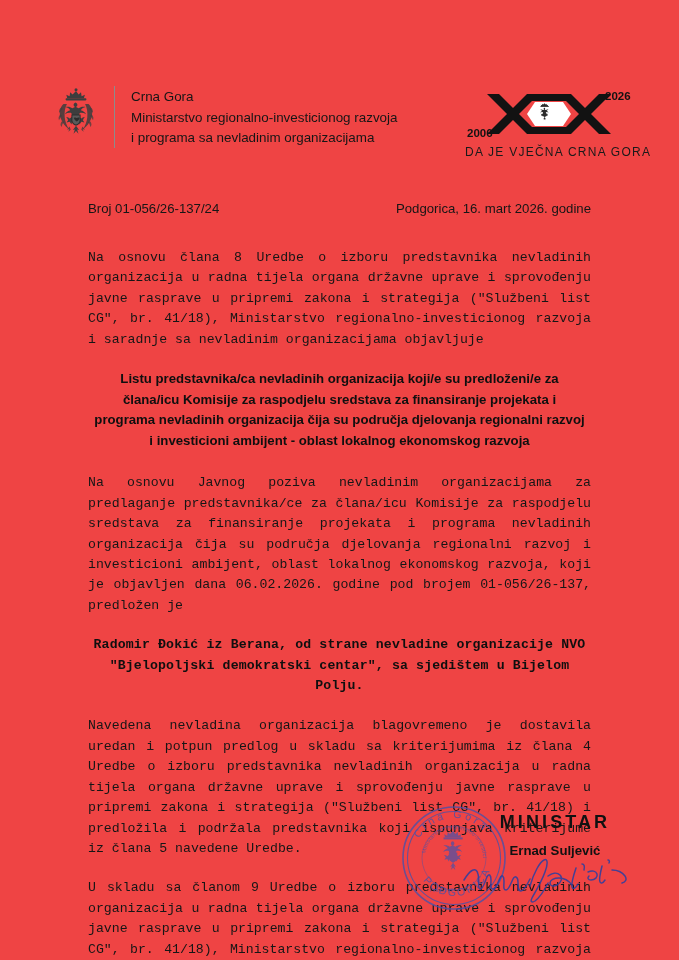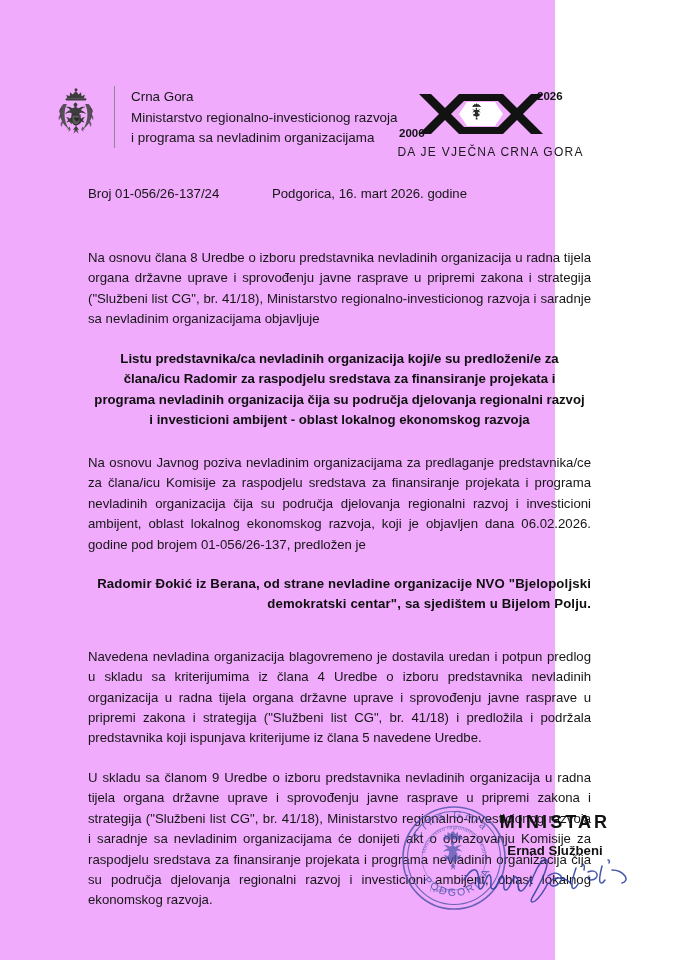--- a/index.html
+++ b/index.html
@@ -11,23 +11,23 @@
     width: 679px;
     height: 960px;
     font-family: "Liberation Sans", sans-serif;
     color: #1a1a1a;
     position: relative;
     overflow: hidden;
   }
 
   .page {
     position: relative;
-    width: 555px;
+    width: 679px;
     height: 960px;
-    background: #f0abfc;
+    background: #ef4444;
     box-sizing: border-box;
   }
 
   
   .letterhead {
     position: absolute;
     top: 86px;
     left: 52px;
     right: 46px;
     height: 86px;
@@ -92,21 +92,21 @@
     text-align: center;
     font-size: 12px;
     letter-spacing: 1.25px;
     color: #1a1a1a;
     white-space: nowrap;
   }
 
   
   .meta-row {
     position: absolute;
-    top: 186px;
+    top: 201px;
     left: 88px;
     right: 88px;
     display: flex;
     justify-content: space-between;
     align-items: baseline;
   }
   .meta-row span {
     font-size: 13.2px;
     color: #161616;
   }
@@ -120,38 +120,39 @@
   }
 
   p.para {
     margin: 0 0 19px 0;
     font-size: 13.2px;
     line-height: 20.4px;
     text-align: justify;
     text-justify: inter-word;
     color: #161616;
     hyphens: none;
+    font-family: Liberation Mono, monospace;
   }
   p.para:last-child { margin-bottom: 12px; }
 
   p.title-block {
     margin: 14px 0 22px 0;
     font-size: 13.2px;
     line-height: 20.6px;
     font-weight: bold;
     text-align: center;
     color: #0f0f0f;
     padding: 0 6px;
   }
 
   p.bold-para {
     font-weight: bold;
-    text-align: right;
+    text-align: center;
     color: #0f0f0f;
-    margin-bottom: 32px;
+    margin-bottom: 20px;
     letter-spacing: 0.15px;
   }
 
   
   .sig-area {
     position: absolute;
     left: 398px;
     top: 802px;
     width: 240px;
     height: 120px;
@@ -271,21 +272,21 @@
     </div>
   </div>
 
   <div class="meta-row">
     <span>Broj 01-056/26-137/24</span>
     <span>Podgorica, 16. mart 2026. godine</span>
   </div>
 
   <div class="body-wrap">
     <p class="para">Na osnovu člana 8 Uredbe o izboru predstavnika nevladinih organizacija u radna tijela organa državne uprave i sprovođenju javne rasprave u pripremi zakona i strategija ("Službeni list CG", br. 41/18), Ministarstvo regionalno-investicionog razvoja i saradnje sa nevladinim organizacijama objavljuje</p>
-    <p class="title-block">Listu predstavnika/ca nevladinih organizacija koji/e su predloženi/e za člana/icu Radomir za raspodjelu sredstava za finansiranje projekata i programa nevladinih organizacija čija su područja djelovanja regionalni razvoj i investicioni ambijent - oblast lokalnog ekonomskog razvoja</p>
+    <p class="title-block">Listu predstavnika/ca nevladinih organizacija koji/e su predloženi/e za člana/icu Komisije za raspodjelu sredstava za finansiranje projekata i programa nevladinih organizacija čija su područja djelovanja regionalni razvoj i investicioni ambijent - oblast lokalnog ekonomskog razvoja</p>
     <p class="para">Na osnovu Javnog poziva nevladinim organizacijama za predlaganje predstavnika/ce za člana/icu Komisije za raspodjelu sredstava za finansiranje projekata i programa nevladinih organizacija čija su područja djelovanja regionalni razvoj i investicioni ambijent, oblast lokalnog ekonomskog razvoja, koji je objavljen dana 06.02.2026. godine pod brojem 01-056/26-137, predložen je</p>
     <p class="para bold-para">Radomir Đokić iz Berana, od strane nevladine organizacije NVO "Bjelopoljski demokratski centar", sa sjedištem u Bijelom Polju.</p>
     <p class="para">Navedena nevladina organizacija blagovremeno je dostavila uredan i potpun predlog u skladu sa kriterijumima iz člana 4 Uredbe o izboru predstavnika nevladinih organizacija u radna tijela organa državne uprave i sprovođenju javne rasprave u pripremi zakona i strategija ("Službeni list CG", br. 41/18) i predložila i podržala predstavnika koji ispunjava kriterijume iz člana 5 navedene Uredbe.</p>
     <p class="para">U skladu sa članom 9 Uredbe o izboru predstavnika nevladinih organizacija u radna tijela organa državne uprave i sprovođenju javne rasprave u pripremi zakona i strategija ("Službeni list CG", br. 41/18), Ministarstvo regionalno-investicionog razvoja i saradnje sa nevladinim organizacijama će donijeti akt o obrazovanju Komisije za raspodjelu sredstava za finansiranje projekata i programa nevladinih organizacija čija su područja djelovanja regionalni razvoj i investicioni ambijent, oblast lokalnog ekonomskog razvoja.</p>
   </div>
 
   <div class="sig-area">
 
     <svg class="stamp" viewBox="0 0 108 108" aria-hidden="true">
       <g fill="none" stroke="#4a52a8" stroke-width="1.6" opacity="0.85">
@@ -313,21 +314,21 @@
         <path d="M24 3 l2.6 3.4 2.4-2.2 .6 4.1 3.3-1.6 -1 3.6 h-16.6 l-1-3.6 3.3 1.6 .6-4.1 2.4 2.2z"></path>
         <rect x="13.6" y="10.2" width="20.8" height="2.2"></rect>
         <path d="M24 14.5 c-1.3 0-2.4 1-2.4 2.3 0 1 .6 1.8 1.4 2.1 l-2.6 1.4 c-2-1.6-4.6-2.1-7-1.2 2 .4 3.7 1.5 4.8 3.1 -2.2 .6-4.1 2-5.3 4 2-1.2 4.2-1.6 6.4-1.2 l1.2 3.5 -2.9 2.1 c-.9-1-2.2-1.5-3.5-1.3 1 .7 1.7 1.7 2 2.9 l-1.6 2.4 3.1-.8 1.9 2.6 .6-3.1 3.4-1.6 3.4 1.6 .6 3.1 1.9-2.6 3.1 .8 -1.6-2.4 c.3-1.2 1-2.2 2-2.9 -1.3-.2-2.6 .3-3.5 1.3 l-2.9-2.1 1.2-3.5 c2.2-.4 4.4 0 6.4 1.2 -1.2-2-3.1-3.4-5.3-4 1.1-1.6 2.8-2.7 4.8-3.1 -2.4-.9-5-.4-7 1.2 l-2.6-1.4 c.8-.3 1.4-1.1 1.4-2.1 0-1.3-1.1-2.3-2.4-2.3z"></path>
         <path d="M19.4 26.6 h9.2 v5.6 c0 2.6-2 4.6-4.6 5.6 -2.6-1-4.6-3-4.6-5.6z"></path>
         <path d="M24 37.8 l-3.1 4.3 2.0-.5 -1.4 4.1 2.5-2.6 2.5 2.6 -1.4-4.1 2.0 .5z"></path>
       </g>
     </svg>
 
     <div class="sig-labels">
       <div class="sig-minister">MINISTAR</div>
-      <div class="sig-name">Ernad Službeni</div>
+      <div class="sig-name">Ernad Suljević</div>
     </div>
 
     <svg class="signature-scribble" viewBox="0 0 172 62" aria-hidden="true">
       <g fill="none" stroke="#2e3fa0" stroke-width="1.5" stroke-linecap="round" stroke-linejoin="round" opacity="0.88">
         <path d="M4 34 c6-10 12-14 14-6 2 7-1 14 2 15 3 1 5-8 7-12 2-4 4-2 4 3 0 5-1 9 2 9 3 0 5-7 7-11 2-4 4-2 4 3 0 5-1 9 2 9 3 0 5-7 7-11 2-4 5-2 5 3 0 5 0 9 3 9 3 0 6-6 9-12"></path>
         <path d="M70 40 c4-14 10-24 14-26 4-2 4 4 1 12 -4 11-11 22-13 26 -2 4 0 5 3 3 4-3 9-10 13-18"></path>
         <path d="M88 30 c4-3 9-4 12-1 3 3 1 8-3 10 -4 2-7 1-7-2 0-3 4-5 9-5 6 0 10 3 13 7"></path>
         <path d="M116 22 c-3 9-5 16-4 19 1 3 4 1 6-3"></path>
         <path d="M122 18 c2 0 3 2 2 6"></path>
         <path d="M128 26 c4-2 8-1 9 2 1 3-2 6-6 6 -3 0-4-2-2-4"></path>

